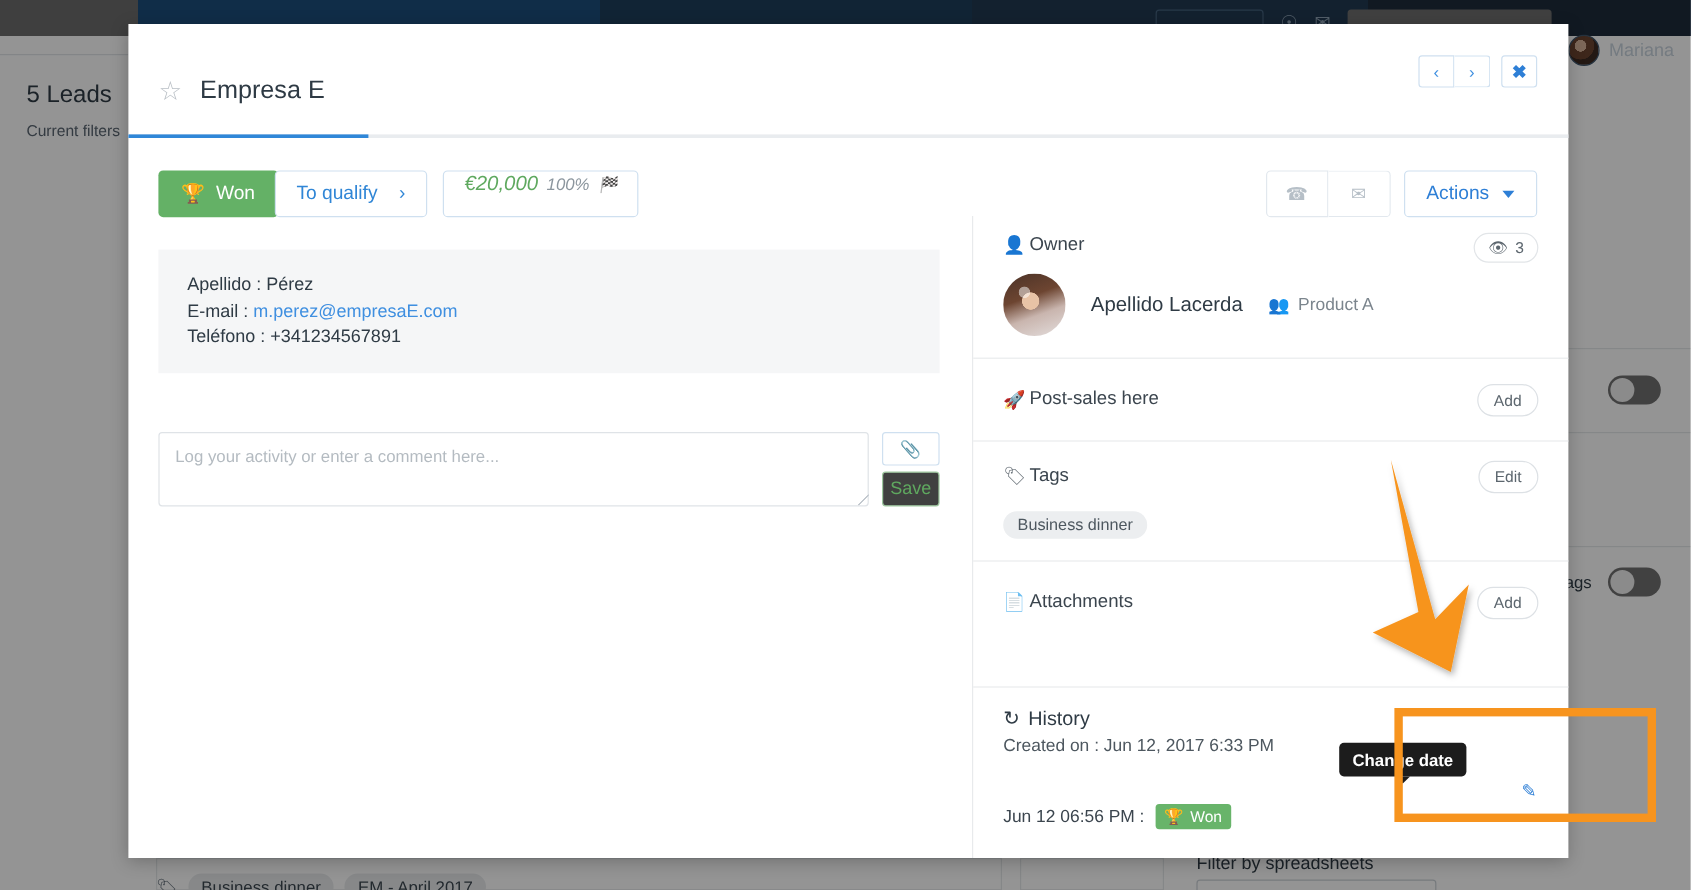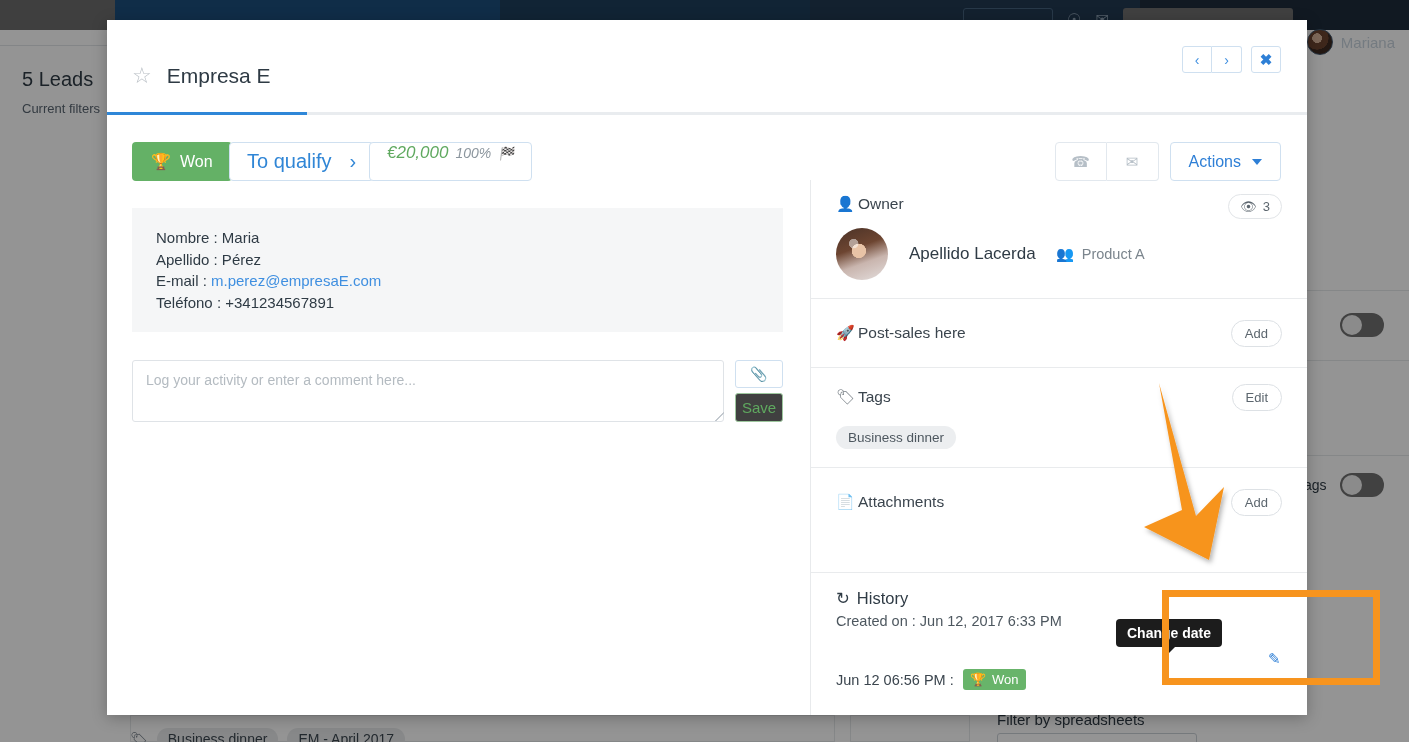--- a/index.html
+++ b/index.html
@@ -73,21 +73,21 @@
   .hnav-btn.second { border-radius:0 3px 3px 0; border-left:none; }
   .hnav-close { width:30px; height:27px; border:1px solid #cfe0f0; border-radius:3px; background:#fff; color:#2e7fd6; font-size:15px; font-weight:bold; display:flex; align-items:center; justify-content:center; cursor:pointer; }
 
   .tabbar { position:absolute; left:0; top:92px; width:1200px; height:3px; background:#e9ecef; }
   .tabbar .active { width:200px; height:3px; background:#2f87d8; }
 
   .toolbar { position:absolute; left:0; top:105px; width:1200px; height:74px; }
   .btn-won { position:absolute; left:25px; top:17px; height:39px; background:#64b166; color:#fff; border-radius:4px;
              display:flex; align-items:center; gap:9px; padding:0 19px; font-size:16px; cursor:pointer; }
   .btn-toqualify { position:absolute; left:122px; top:17px; height:39px; background:#fff; border:1px solid #cfe0f0; border-radius:4px;
-             display:flex; align-items:center; gap:18px; padding:0 17px; color:#3086d6; font-size:20px; cursor:pointer; }
+             display:flex; align-items:center; gap:18px; padding:0 17px; color:#3086d6; font-size:16px; cursor:pointer; }
   .btn-amount { position:absolute; left:262px; top:17px; height:39px; background:#fff; border:1px solid #cfe0f0; border-radius:4px;
              display:flex; align-items:baseline; gap:7px; padding:0 17px; font-size:16px; cursor:pointer;font-style:italic; }
   .amount-value { color:#5fa95f; font-size:17px; }
   .amount-pct { color:#8c969e; font-size:14px; }
   .flag-icon { color:#7b858d; font-size:13px; }
 
   .tb-right { position:absolute; right:26px; top:17px; display:flex; align-items:center; gap:11px; }
   .icon-group { display:flex; }
   .icon-btn { width:52px; height:39px; border:1px solid #e2e8ee; background:#fff; color:#b6bfc7; font-size:15px;
               display:flex; align-items:center; justify-content:center; cursor:pointer; }
@@ -255,21 +255,20 @@
         <span>Actions</span>
         <span class="caret"></span>
       </div>
     </div>
   </div>
 
   <div class="modal-body">
 
     <div class="col-left">
       <div class="info-box">
-        <div class="info-line">Nombre : Maria</div>
         <div class="info-line">Apellido : Pérez</div>
         <div class="info-line"><span>E-mail : </span><a href="#">m.perez@empresaE.com</a></div>
         <div class="info-line">Teléfono : +341234567891</div>
       </div>
 
       <textarea class="comment-area" placeholder="Log your activity or enter a comment here..." style=""></textarea>
       <div class="resize-grip"></div>
       <div class="btn-attach">📎</div>
       <div class="btn-save">Save</div>
     </div>

